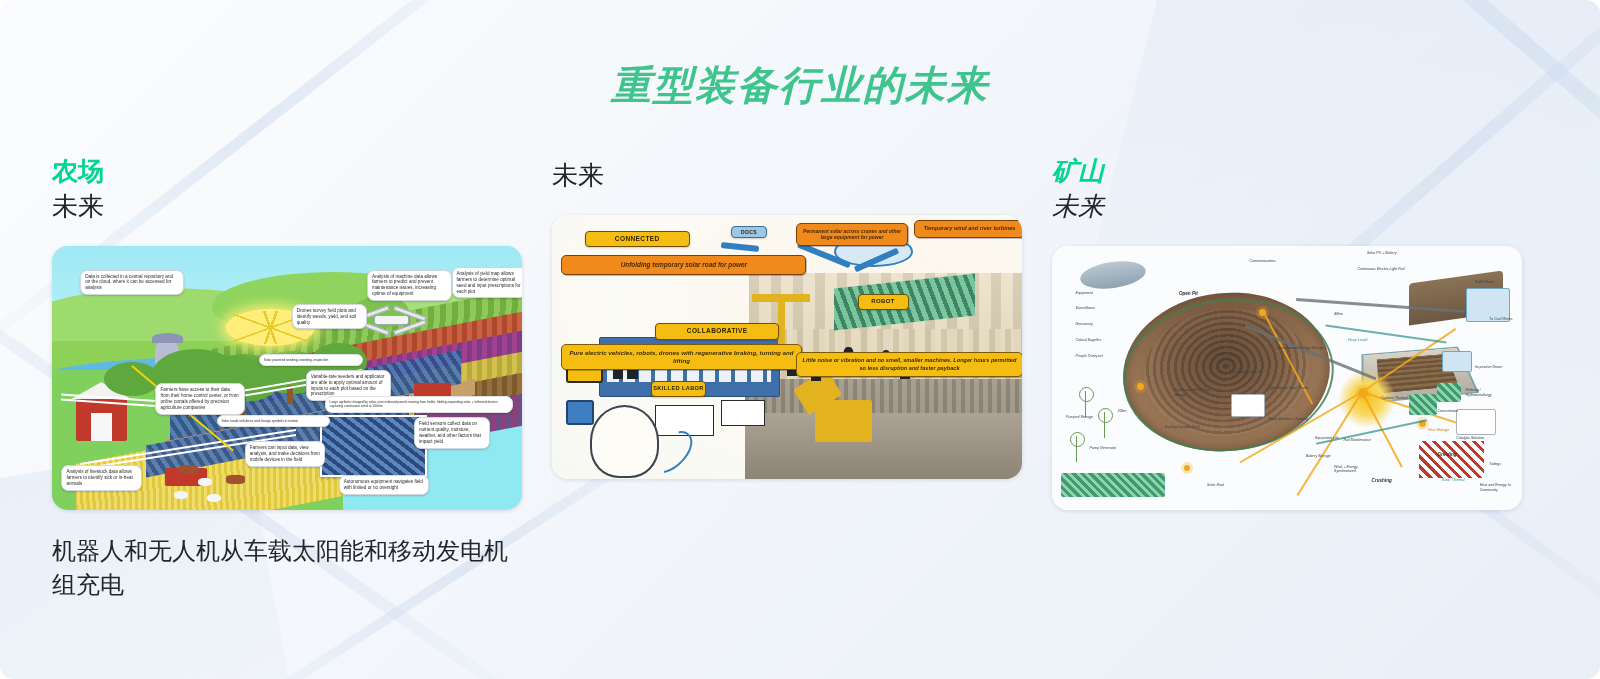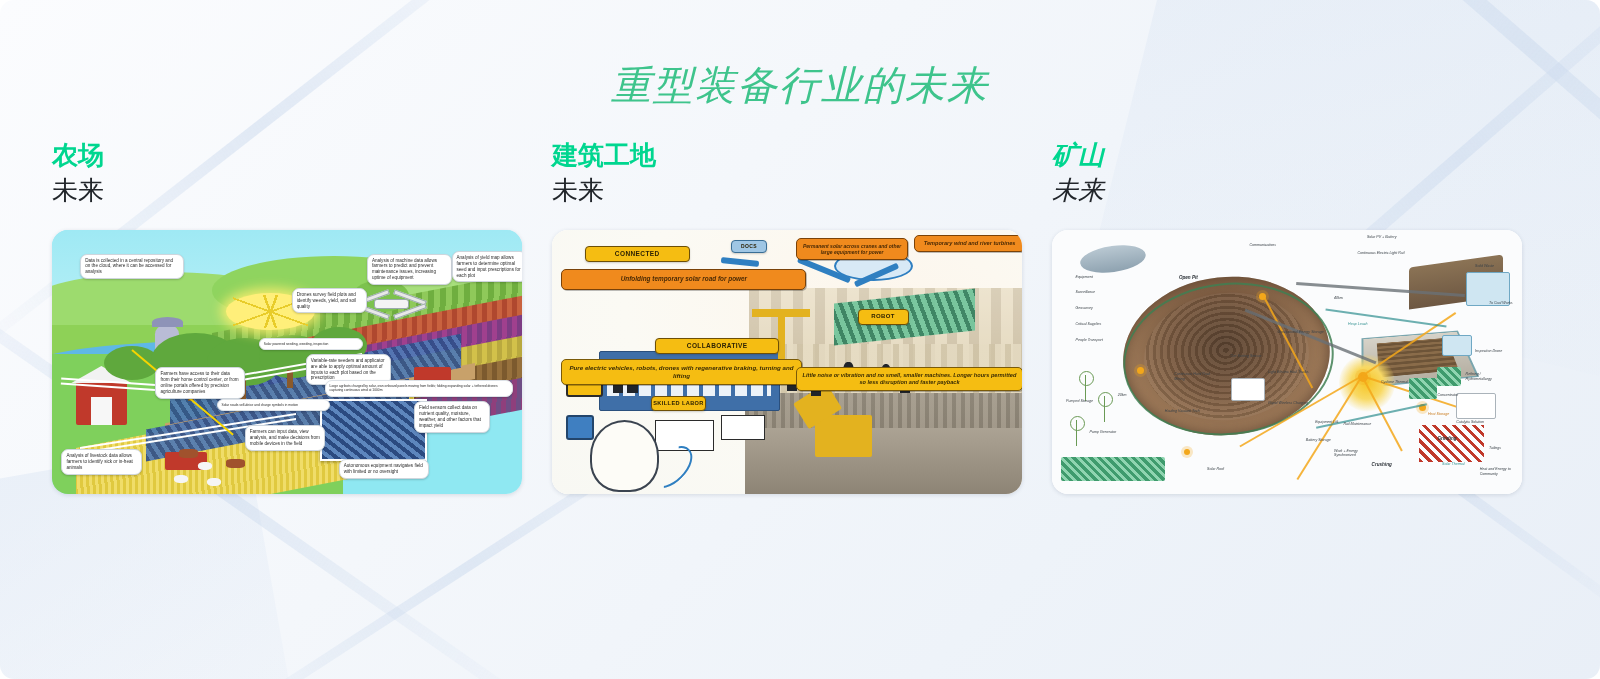--- a/index.html
+++ b/index.html
@@ -39,28 +39,28 @@
   .w1 { width:520px; height:440px; right:-60px; top:-120px; transform: rotate(14deg); }
   .w2 { width:420px; height:360px; left:-140px; bottom:-150px; transform: rotate(-10deg); }
 
   
   #title {
     position: absolute;
     left: 0; right: 0;
     top: 58px;
     text-align: center;
     font-size: 40px;
-    font-weight: normal;
+    font-weight: bold;
     letter-spacing: 2px;
     color: #3ec48c;
     font-style: italic;
   }
 
   
-  .col { position: absolute; top: 140px; width: 558px; }
+  .col { position: absolute; top: 156px; width: 558px; }
   #col0 { left: 52px; }
   #col1 { left: 552px; }
   #col2 { left: 1052px; font-style: italic; }
 
   .col-head { font-size: 26px; font-weight: bold; color: #00d68f; line-height: 1.18; }
   .col-sub  { font-size: 26px; color: #22262b; line-height: 1.35; margin-top: 2px;}
 
   .media {
     position: relative;
     margin-top: 22px;
@@ -493,24 +493,24 @@
         <div class="cb small" style="left:2%;  top:83%; width:15%;">Analysis of livestock data allows farmers to identify sick or in-heat animals</div>
         <div class="cb small" style="left:77%; top:65%; width:14%;">Field sensors collect data on nutrient quality, moisture, weather, and other factors that impact yield</div>
         <div class="cb small" style="left:61%; top:87%; width:17%;">Autonomous equipment navigates field with limited or no oversight</div>
         <div class="cb small" style="left:41%; top:74%; width:15%;">Farmers can input data, view analysis, and make decisions from mobile devices in the field</div>
         <div class="cb tiny" style="left:44%; top:41%; width:20%; border-color:#dde2e7;">Solar powered seeding, weeding, inspection</div>
         <div class="cb tiny" style="left:35%; top:64%; width:22%; border-color:#dde2e7;">Solar roads self-deice and charge symbols in motion</div>
         <div class="cb tiny" style="left:58%; top:57%; width:38%; border-color:#dde2e7;">Large agribots charged by solar, own onboard panels moving from fields; folding expanding solar + tethered drones capturing continuous wind at 1000m</div>
       </div>
     </div>
 
+    <div class="caption">机器人和无人机从车载太阳能和移动发电机组充电</div>
   </div>
 
   <div class="col" id="col1">
-    <div class="col-head">建筑工地</div>
     <div class="col-sub">未来</div>
 
     <div class="media">
       <div class="cons">
         <div class="paper"></div>
         <div class="photo-bldg"></div>
         <div class="photo-street"></div>
         <div class="solarcanopy"></div>
         <div class="cloudicon"></div>
         <div class="bluearrow ba1"></div>

